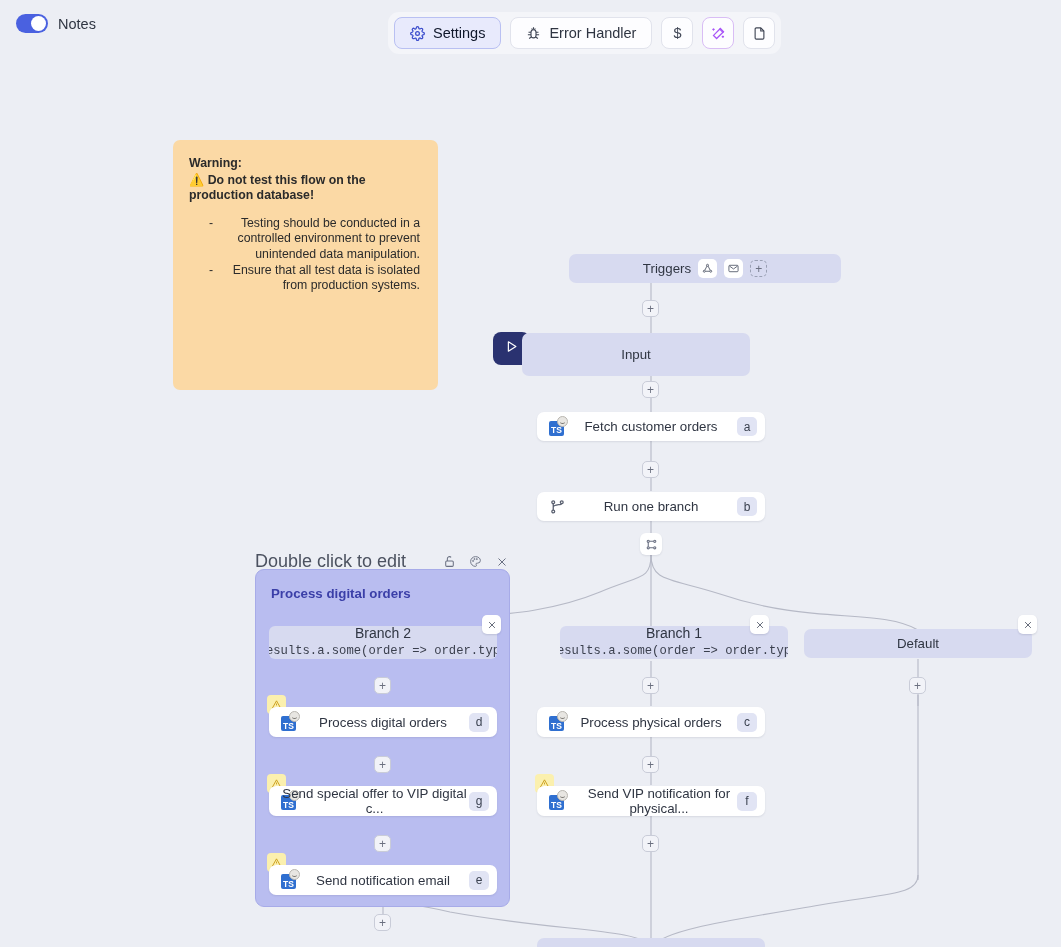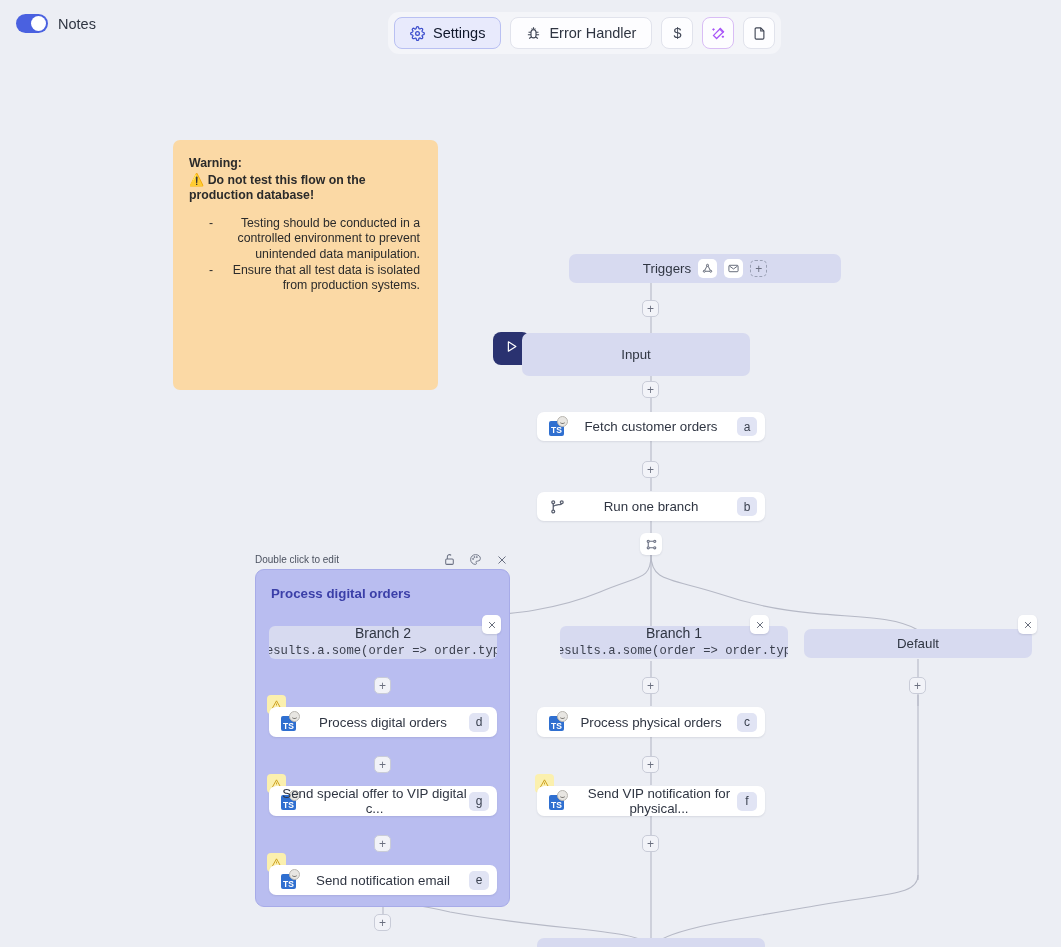--- a/index.html
+++ b/index.html
@@ -271,21 +271,21 @@
     left: 15px; top: 16px;
     font-size: 13.3px;
     font-weight: bold;
     color: #3b3fa8;
   }
   .group-head {
     position: absolute;
     left: 255px; top: 551px;
     width: 255px;
     display: flex; align-items: center;
-    font-size: 10px;
+    font-size: 18px;
     color: #4c5260;
   }
   .group-head .ghbtn {
     width: 17px; height: 17px;
     display: flex; align-items: center; justify-content: center;
     cursor: pointer;
   }
   .group-head .spacer { flex: 1; }
 
   .forkicon {

